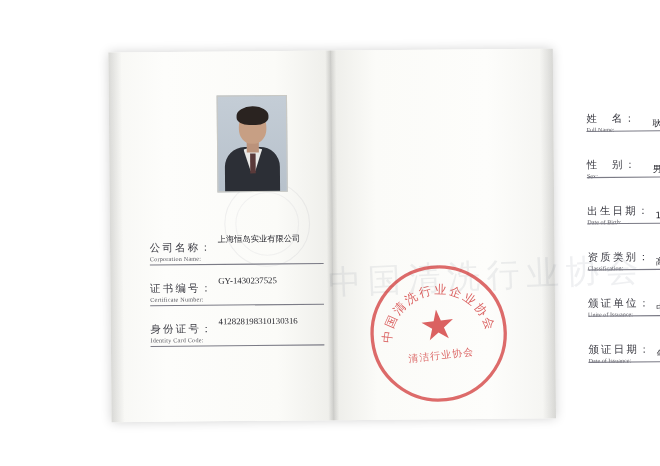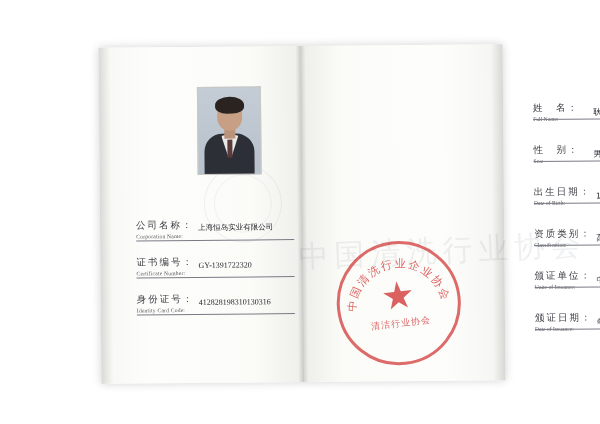--- a/index.html
+++ b/index.html
@@ -163,21 +163,21 @@
   .f-line {
     position: absolute;
     left: 0;
     bottom: -2px;
     width: 158px;
     border-bottom: 0.8px solid #7b7b86;
   }
   .f-val {
     position: absolute;
     left: 62px;
-    bottom: 6px;
+    bottom: 16px;
     font-family: "DejaVu Sans", sans-serif;
     font-size: 7.5px;
     color: #1d1d24;
     white-space: nowrap;
     margin-top: 36px;
   }
   .f-val.num {
     font-family: "Liberation Serif", serif;
     font-size: 8px;
   }
@@ -337,21 +337,21 @@
           <div class="f-cn">公司名称：</div>
           <div class="f-en">Corporation Name:</div>
           <div class="f-line"></div>
           <div class="f-val">上海恒岛实业有限公司</div>
         </div>
 
         <div class="field">
           <div class="f-cn">证书编号：</div>
           <div class="f-en">Certificate Number:</div>
           <div class="f-line"></div>
-          <div class="f-val num">GY-1391722320</div>
+          <div class="f-val num">GY-1430237525</div>
         </div>
 
         <div class="field">
           <div class="f-cn">身份证号：</div>
           <div class="f-en">Identity Card Code:</div>
           <div class="f-line"></div>
           <div class="f-val num">412828198310130316</div>
         </div>
 
       </div>

